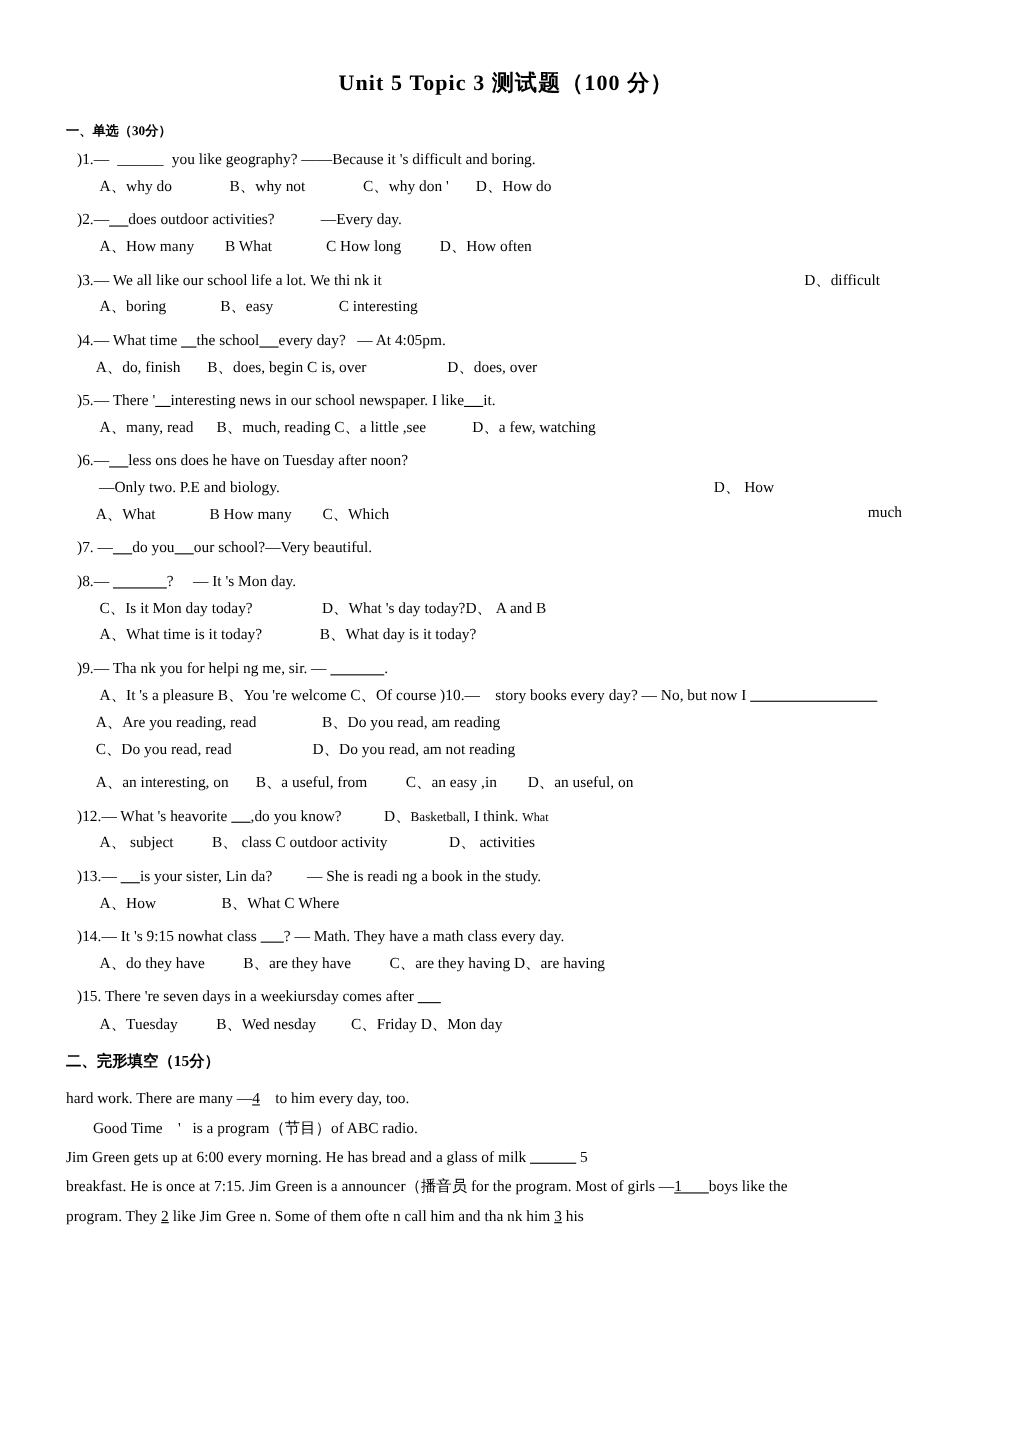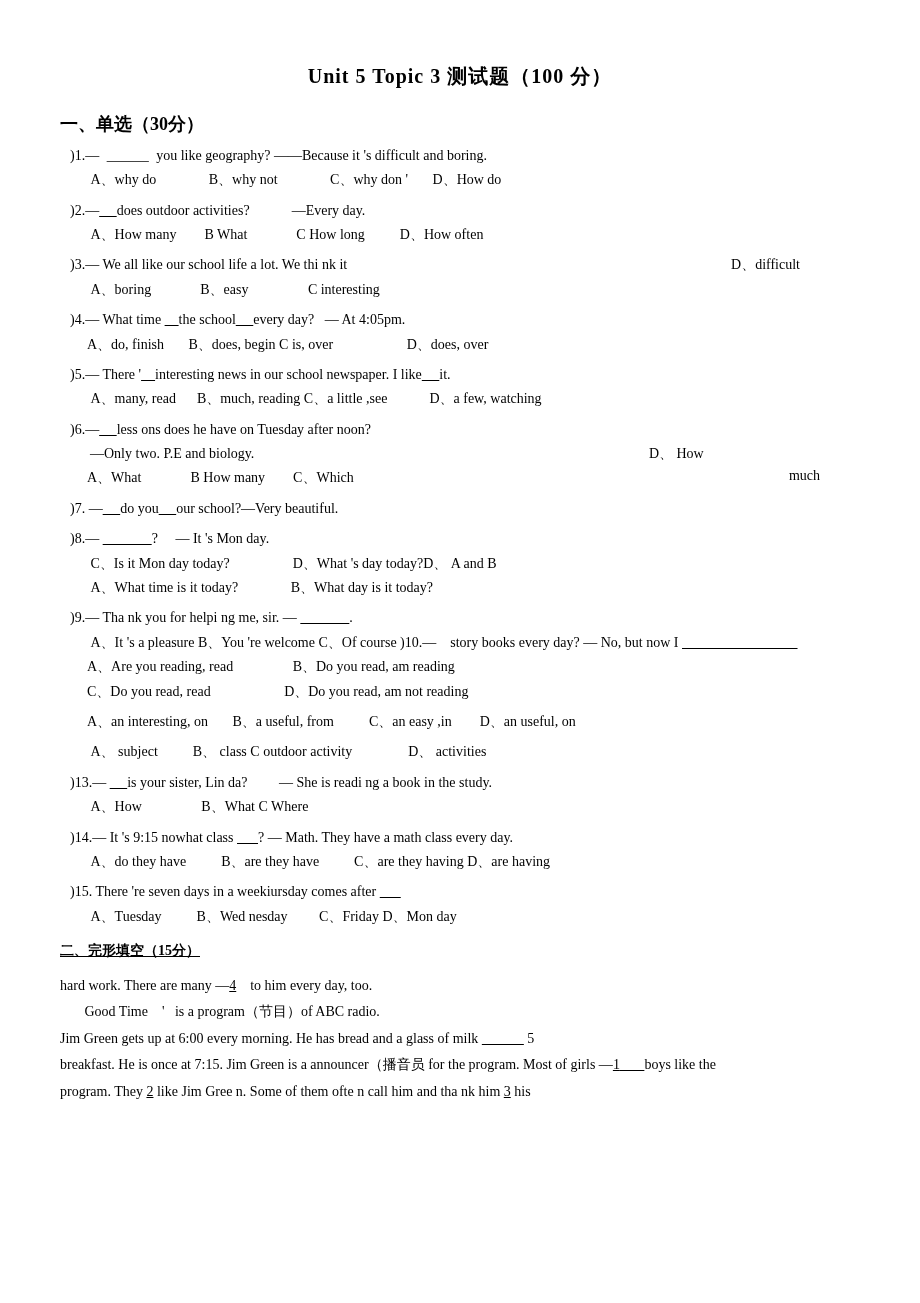--- a/index.html
+++ b/index.html
@@ -18,21 +18,21 @@
       line-height: 1.6;
     }
     .title {
       text-align: center;
       font-size: 20px;
       font-weight: bold;
       margin-bottom: 18px;
       letter-spacing: 1px;
     }
     .section-header {
-      font-size: 18px;
+      font-size: 12px;
       font-weight: bold;
       margin-bottom: 6px;
     }
     .question-block {
       margin-bottom: 10px;
       padding-left: 10px;
     }
     .question-line {
       margin-bottom: 2px;
     }
@@ -40,21 +40,20 @@
       margin-bottom: 2px;
       padding-left: 10px;
     }
     .mb8 { margin-bottom: 8px; }
     .mb12 { margin-bottom: 12px; }
     .section-header2 {
       font-size: 14px;
       font-weight: bold;
       margin-top: 10px;
       margin-bottom: 6px;
-      text-decoration: underline;
     }
     .passage {
       margin-top: 10px;
       line-height: 1.9;
     }
   </style>
 </head>
 <body>
 
 <div class="title">Unit 5 Topic 3 测试题（100 分）</div>
@@ -131,20 +130,21 @@
   </div>
 </div>
 
 <div class="question-block mb8">
   <div class="options-line">
     &nbsp;&nbsp;A、an interesting, on &nbsp;&nbsp;&nbsp;&nbsp;&nbsp;&nbsp;B、a useful, from &nbsp;&nbsp;&nbsp;&nbsp;&nbsp;&nbsp;&nbsp;&nbsp;&nbsp;C、an easy ,in &nbsp;&nbsp;&nbsp;&nbsp;&nbsp;&nbsp;&nbsp;D、an useful, on
   </div>
 </div>
 
 <div class="question-block mb8">
+  <div class="question-line">)12.— What 's heavorite <span style="text-decoration:underline;">&nbsp;&nbsp;&nbsp;&nbsp;&nbsp;</span>,do you know? &nbsp;&nbsp;&nbsp;&nbsp;&nbsp;&nbsp;&nbsp;&nbsp;&nbsp;&nbsp;D、<span style="font-size:12px;">Basketball</span>, I think. <span style="font-size:11px;">What</span></div>
   <div class="options-line">
     &nbsp;&nbsp;&nbsp;A、 subject &nbsp;&nbsp;&nbsp;&nbsp;&nbsp;&nbsp;&nbsp;&nbsp;&nbsp;B、 class C outdoor activity &nbsp;&nbsp;&nbsp;&nbsp;&nbsp;&nbsp;&nbsp;&nbsp;&nbsp;&nbsp;&nbsp;&nbsp;&nbsp;&nbsp;&nbsp;D、 activities
   </div>
 </div>
 
 <div class="question-block mb8">
   <div class="question-line">)13.— <span style="text-decoration:underline;">&nbsp;&nbsp;&nbsp;&nbsp;&nbsp;</span>is your sister, Lin da? &nbsp;&nbsp;&nbsp;&nbsp;&nbsp;&nbsp;&nbsp;&nbsp;— She is readi ng a book in the study.</div>
   <div class="options-line">
     &nbsp;&nbsp;&nbsp;A、How &nbsp;&nbsp;&nbsp;&nbsp;&nbsp;&nbsp;&nbsp;&nbsp;&nbsp;&nbsp;&nbsp;&nbsp;&nbsp;&nbsp;&nbsp;&nbsp;B、What C Where
   </div>

